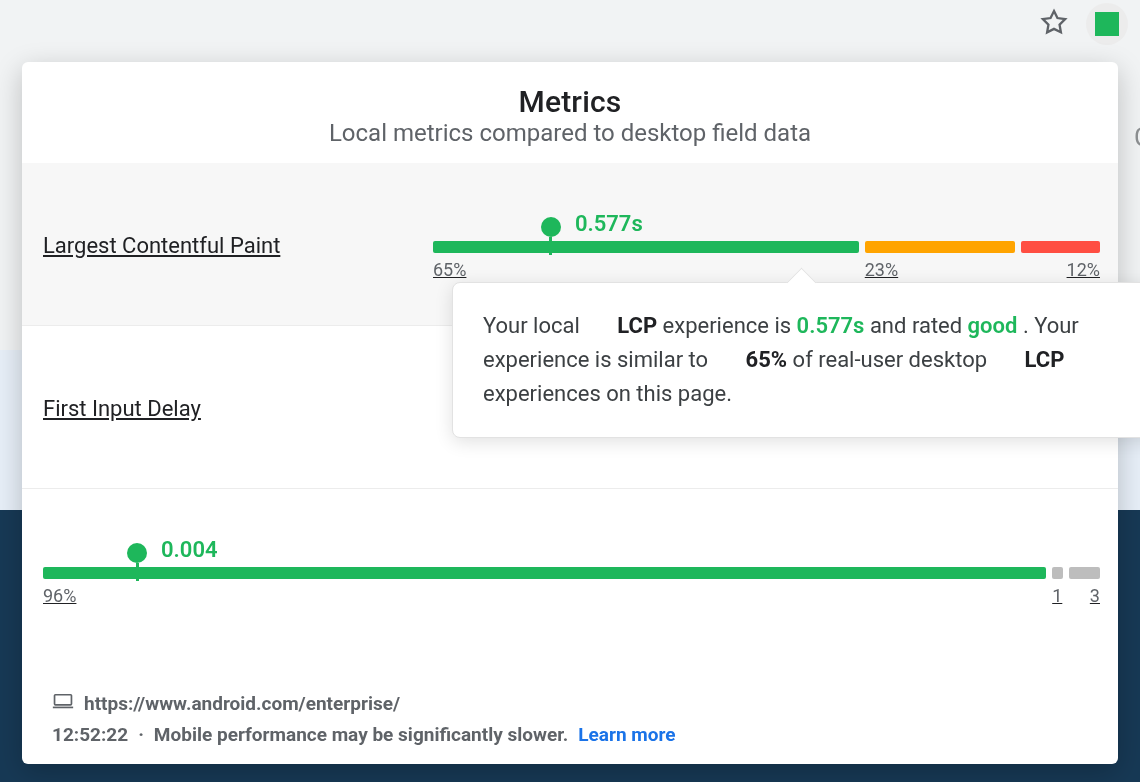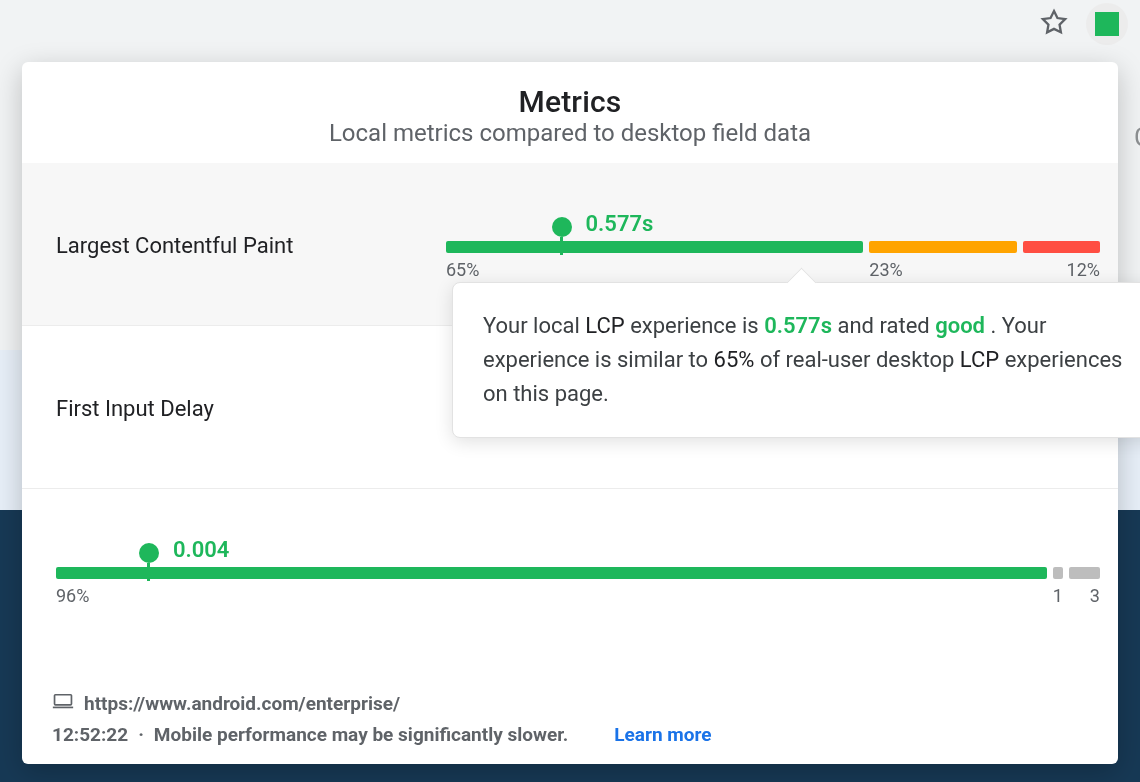--- a/index.html
+++ b/index.html
@@ -60,22 +60,23 @@
   }
   .panel-head h1{
     margin:0; font-size:30px; font-weight:500; letter-spacing:.2px;
   }
   .panel-head .subtitle{ font-size:24px; color:var(--muted); }
 
   
   .metric{
     display:flex; align-items:center;
     min-height:140px;
-    padding:12px 30px 10px 34px;
+    padding:12px 30px 10px 21px;
     border-bottom:1px solid var(--row-border);
+    text-decoration:underline;
   }
   .metric.selected{ background:#f7f7f7; }
   .metric:last-of-type{ border-bottom:none; }
 
   .metric-name{
     width:390px; flex:0 0 390px;
     font-size:22px; color:var(--text);
   }
 
   .distribution{
@@ -129,41 +130,41 @@
     left:430px; top:220px; width:650px;
     background:#fff;
     border:1px solid var(--panel-border);
     border-radius:8px;
     box-shadow:0 4px 18px rgba(0,0,0,.12);
     padding:26px 30px;
     font-size:22px; line-height:1.55;
     color:#3c4043;
     z-index:5;
   }
-  .tooltip b{ font-weight:400; color:var(--text); }
+  .tooltip b{ font-weight:700; color:var(--text);margin-left:32px; }
   .tooltip .good{ color:var(--good); font-weight:600; }
   .tooltip::before{
     content:"";
     position:absolute;
     top:-11px; left:338px;
     width:20px; height:20px;
     background:#fff;
     border-left:1px solid var(--panel-border);
     border-top:1px solid var(--panel-border);
     transform:rotate(45deg);
   }
 
   
   .footer{
     margin-top:auto;
     padding:2px 30px 10px 30px;
     font-size:19px; color:var(--muted);font-weight:bold;
   }
   .footer .row{ display:flex; align-items:center; gap:10px; margin-top:8px; }
-  .footer a{ color:var(--link); text-decoration:none;margin-left:36px; }
+  .footer a{ color:var(--link); text-decoration:none; }
   .laptop-icon svg{ width:22px; height:17px; fill:none; stroke:#5f6368; stroke-width:2; }
 
   
   .bg-band-light{ position:absolute; left:0; right:0; top:350px; height:160px; background:#e7eff8; }
   .bg-band-dark { position:absolute; left:0; right:0; top:510px; bottom:0; background:#173955; }
 </style>
 </head>
 <body>
 
 <div class="bg-band-light"></div>

